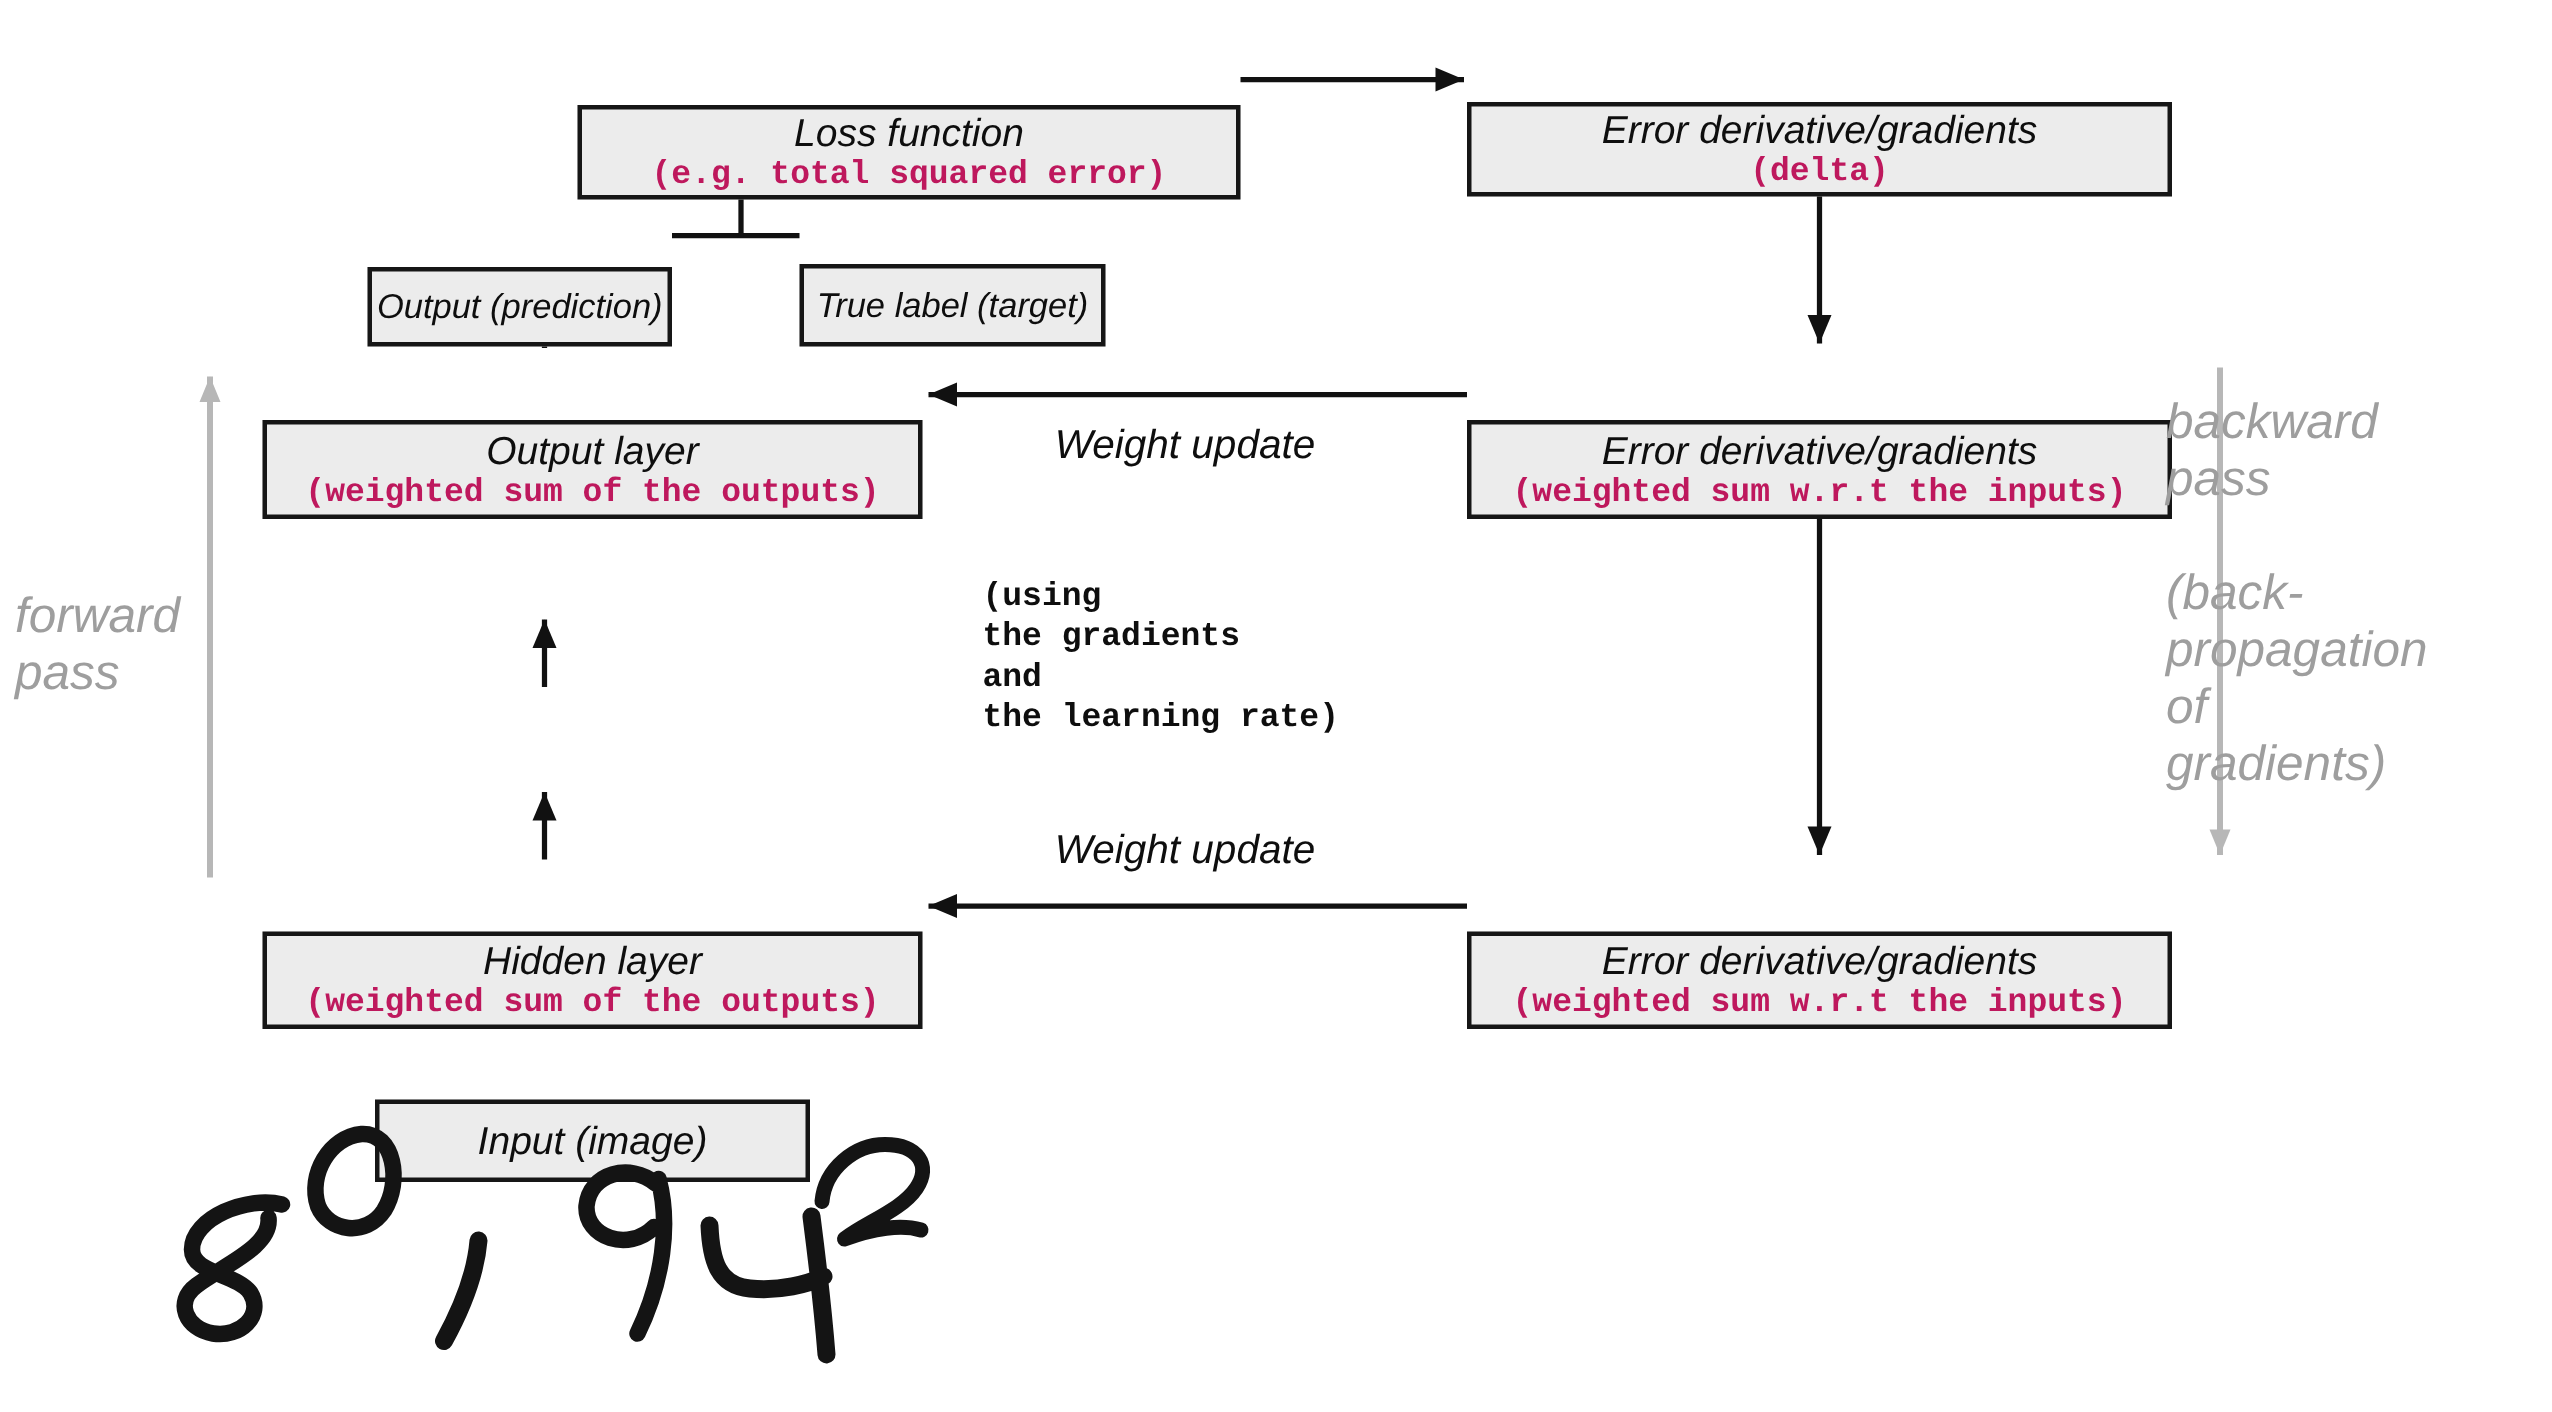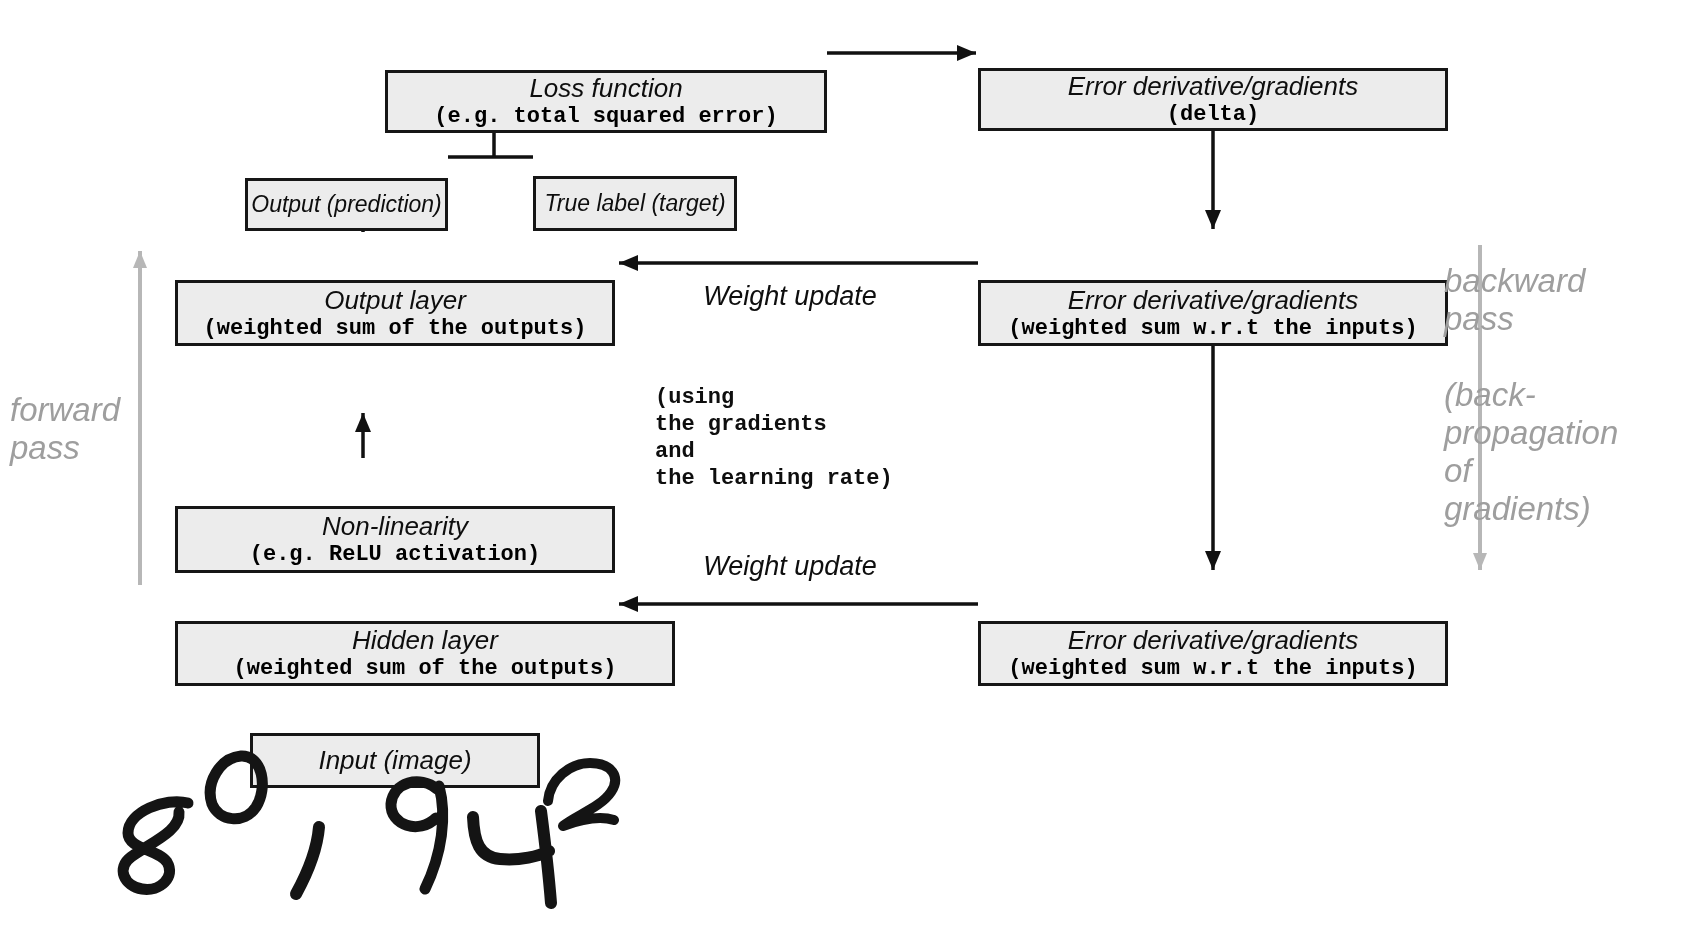--- a/index.html
+++ b/index.html
@@ -2,21 +2,21 @@
 <html><head>
 <meta charset="utf-8">
 <style>
   html,body{margin:0;padding:0;background:#ffffff;}
   body{width:1701px;height:941px;position:relative;overflow:hidden;
        font-family:"Liberation Sans",sans-serif;color:#0e0e0e;}
   .stage{position:absolute;inset:0;width:1701px;height:941px;}
   .node{position:absolute;background:#ececec;border:3px solid #161616;box-sizing:border-box;
         display:flex;flex-direction:column;align-items:center;justify-content:center;text-align:center;margin-top:48px;}
   .node-title{font:italic 26px/31px "Liberation Sans",sans-serif;color:#0e0e0e;white-space:nowrap;}
-  .node-sub{font:bold 22px/26px "Liberation Mono","DejaVu Sans Mono",monospace;color:#000000;white-space:nowrap;}
+  .node-sub{font:bold 22px/26px "Liberation Mono","DejaVu Sans Mono",monospace;color:#be185d;white-space:nowrap;}
   .float-label{position:absolute;}
   .weight-update{font:italic 27px/30px "Liberation Sans",sans-serif;text-align:center;}
   .mono-note{font:bold 22px/27px "Liberation Mono","DejaVu Sans Mono",monospace;
              white-space:pre-line;}
   .gray-label{font:italic 33px/38px "Liberation Sans",sans-serif;color:#9e9e9e;white-space:pre-line;}
   svg.layer{position:absolute;inset:0;pointer-events:none;}
   .c{stroke:#111111;stroke-width:3.5;fill:none;}
   .g{stroke:#b7b7b7;stroke-width:4;fill:none;}
   .hw{stroke:#141414;fill:none;stroke-linecap:round;stroke-linejoin:round;}
 </style>
@@ -74,26 +74,22 @@
     <div class="node-title">Output layer</div>
     <div class="node-sub">(weighted sum of the outputs)</div>
   </div>
 
   <div class="node" style="left:978px;top:232px;width:470px;height:66px">
     <div class="node-title">Error derivative/gradients</div>
     <div class="node-sub">(weighted sum w.r.t the inputs)</div>
   </div>
 
 
-  <div class="node" style="left:175px;top:458px;width:440px;height:67px">
-    <div class="node-title">Non-linearity</div>
-    <div class="node-sub">(e.g. ReLU activation)</div>
-  </div>
 
-  <div class="node" style="left:175px;top:573px;width:500px;height:65px">
+  <div class="node" style="left:175px;top:573px;width:440px;height:65px">
     <div class="node-title">Hidden layer</div>
     <div class="node-sub">(weighted sum of the outputs)</div>
   </div>
 
   <div class="node" style="left:978px;top:573px;width:470px;height:65px">
     <div class="node-title">Error derivative/gradients</div>
     <div class="node-sub">(weighted sum w.r.t the inputs)</div>
   </div>
 
   <div class="node" style="left:250px;top:685px;width:290px;height:55px">

